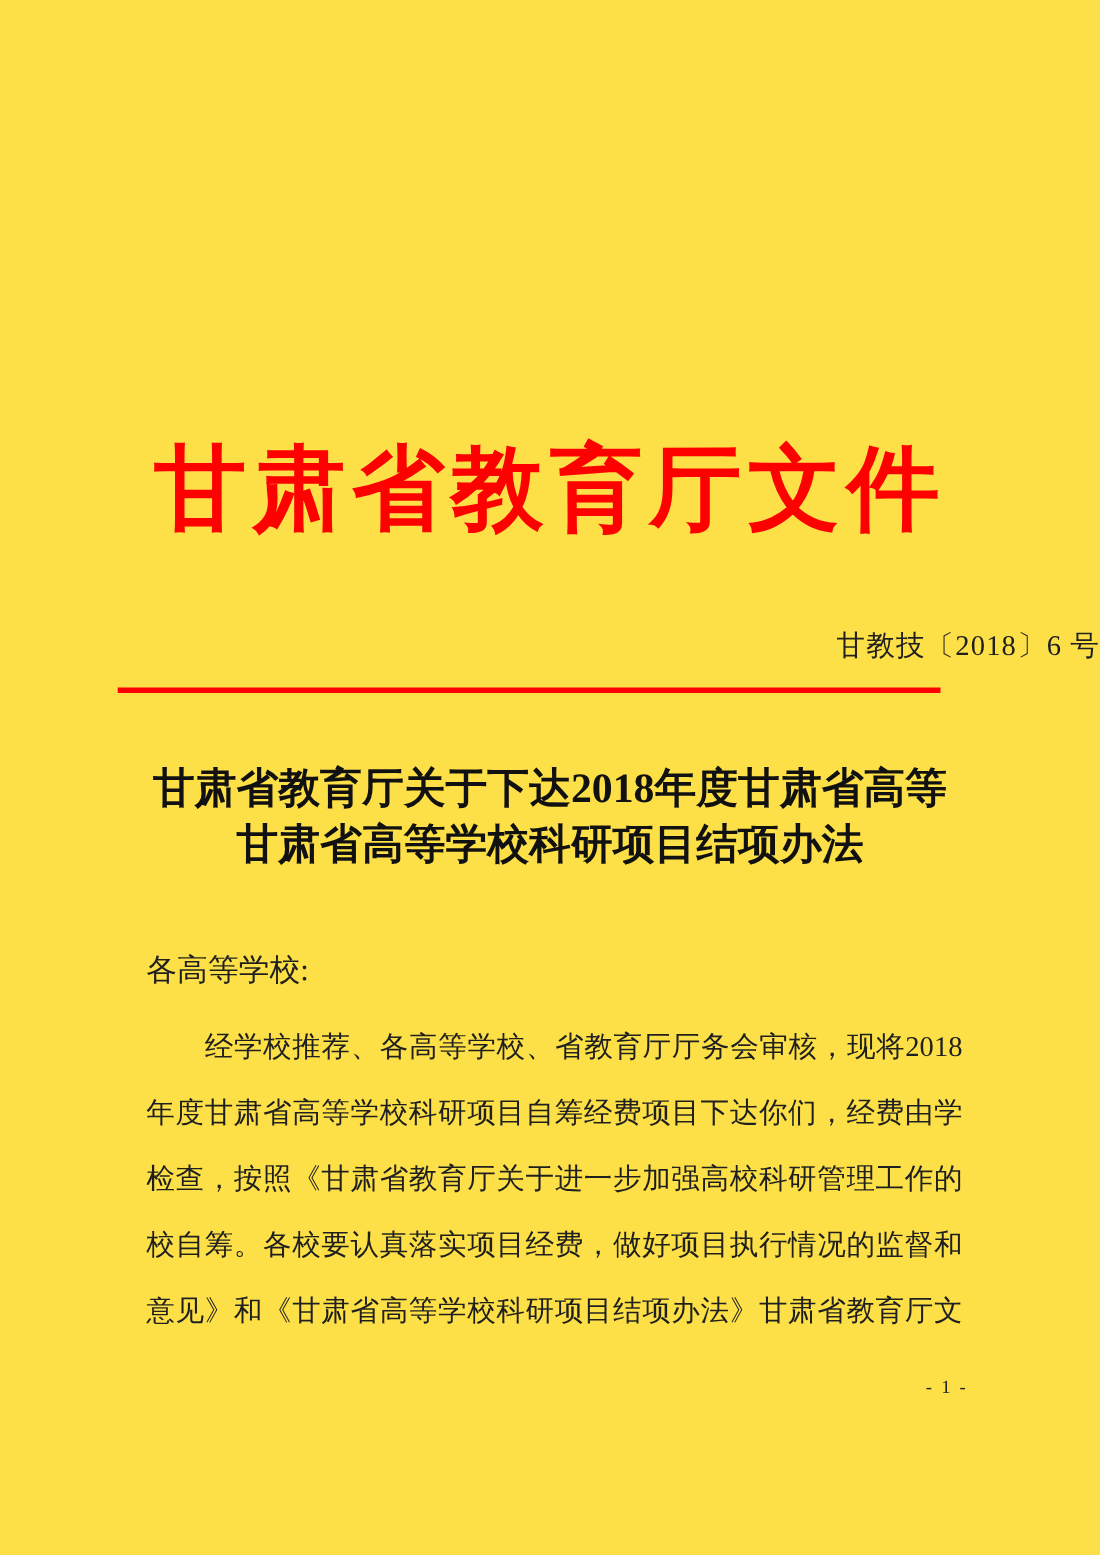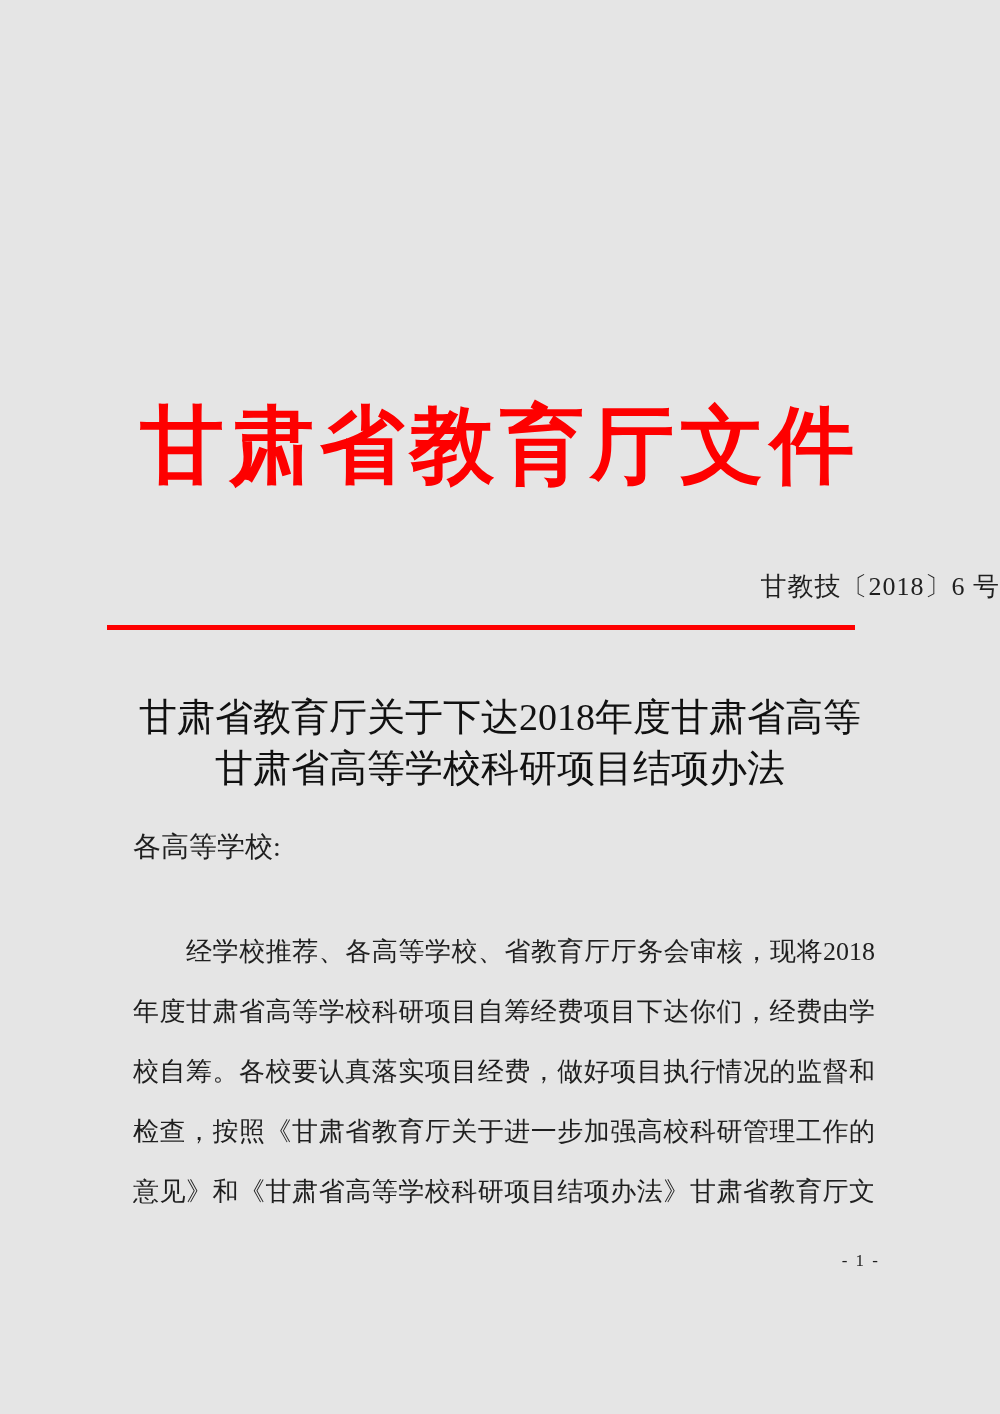--- a/index.html
+++ b/index.html
@@ -4,21 +4,21 @@
 <style>
   html, body {
     margin: 0;
     padding: 0;
     background: #ffffff;
   }
   .page {
     position: relative;
     width: 1000px;
     height: 1414px;
-    background: #e5e5e5;
+    background: #fde047;
     overflow: hidden;
     font-family: "Liberation Serif", serif;
     color: #1f1f1f;
   }
   .letterhead {
     position: absolute;
     top: 398px;
     left: 0;
     width: 1000px;
     text-align: center;
@@ -51,31 +51,31 @@
   }
   .doc-title {
     position: absolute;
     top: 692px;
     left: 0;
     width: 1000px;
     margin: 0;
     text-align: center;
     font-size: 38px;
     line-height: 51px;
-    font-weight: normal;
+    font-weight: bold;
     color: #111111;
   }
   .doc-title .t-line {
     display: block;
     white-space: nowrap;
   }
   .salutation {
     position: absolute;
     left: 133px;
-    top: 828px;
+    top: 864px;
     font-size: 28px;
     line-height: 38px;
     white-space: nowrap;
   }
   .body-text {
     position: absolute;
     left: 133px;
     top: 922px;
     width: 742px;
     font-size: 26px;
@@ -112,20 +112,20 @@
   <h1 class="doc-title">
     <span class="t-line">甘肃省教育厅关于下达2018年度甘肃省高等</span>
     <span class="t-line">甘肃省高等学校科研项目结项办法</span>
   </h1>
 
   <div class="salutation">各高等学校:</div>
 
   <div class="body-text">
     <div class="b-line">　　经学校推荐、各高等学校、省教育厅厅务会审核，现将2018</div>
     <div class="b-line">年度甘肃省高等学校科研项目自筹经费项目下达你们，经费由学</div>
+    <div class="b-line">检查，按照《甘肃省教育厅关于进一步加强高校科研管理工作的</div>
     <div class="b-line">校自筹。各校要认真落实项目经费，做好项目执行情况的监督和</div>
-    <div class="b-line">检查，按照《甘肃省教育厅关于进一步加强高校科研管理工作的</div>
     <div class="b-line">意见》和《甘肃省高等学校科研项目结项办法》甘肃省教育厅文件</div>
   </div>
 
   <div class="page-number">- 1 -</div>
 
 </div>
 
 </body></html>

